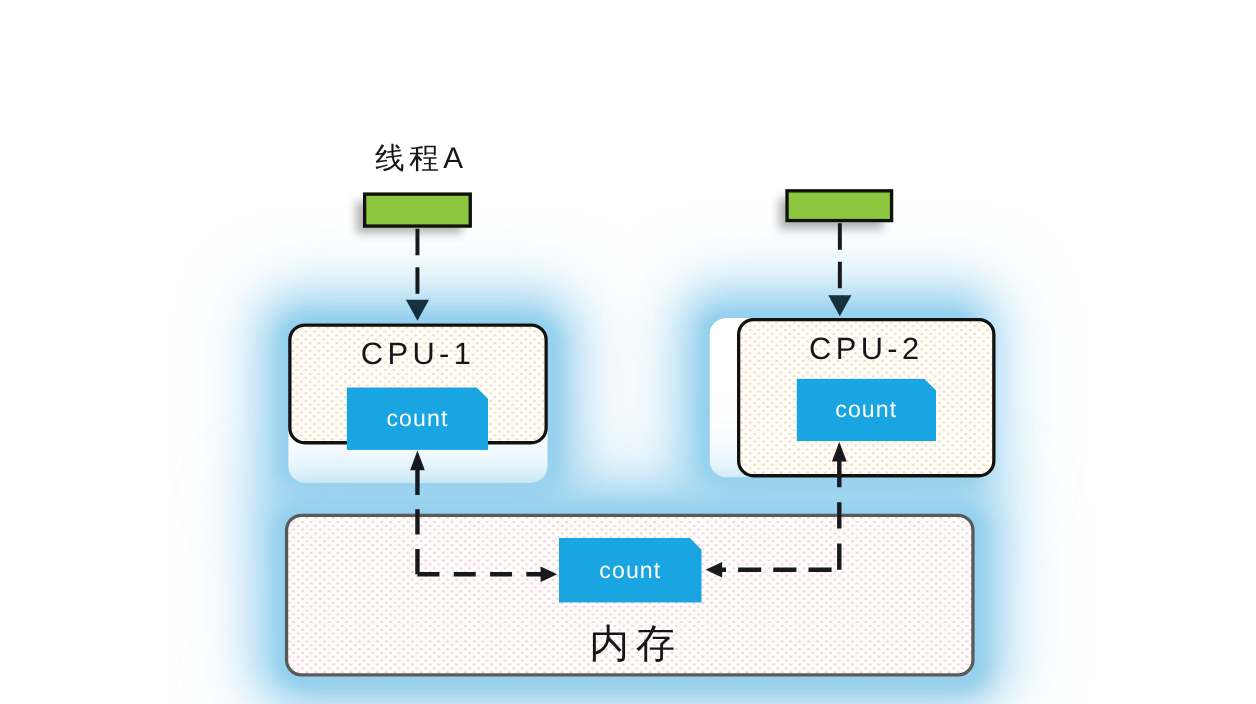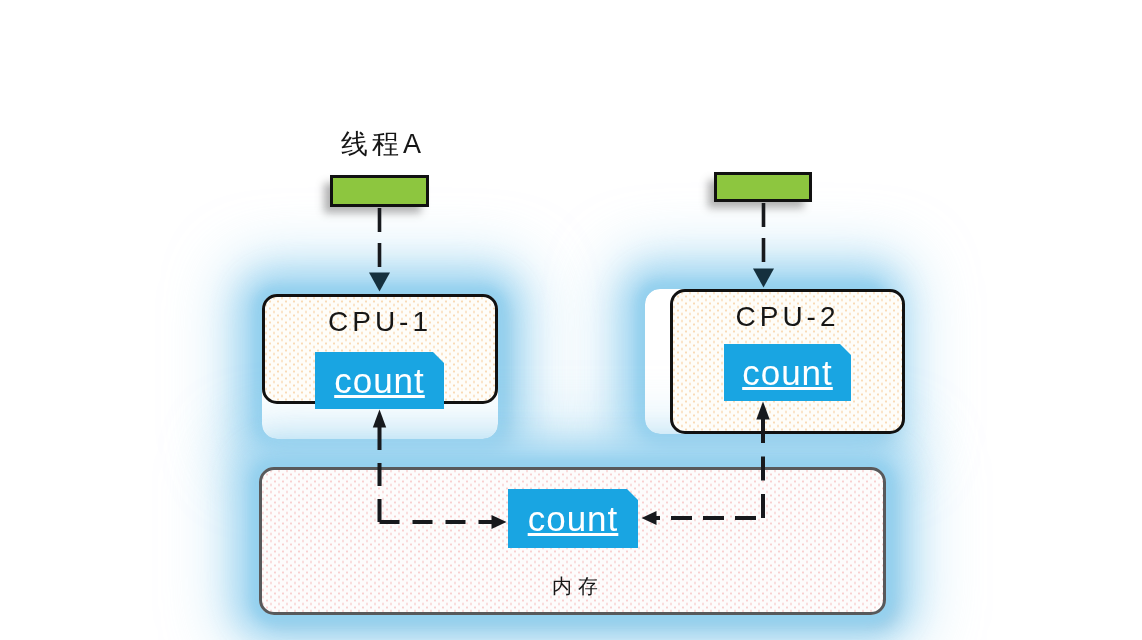--- a/index.html
+++ b/index.html
@@ -72,28 +72,28 @@
       radial-gradient(var(--memory-dot) 0.9px, transparent 1.5px),
       radial-gradient(var(--memory-dot) 0.9px, transparent 1.5px);
     background-size:8px 7px;
     background-position:1px 1px,5px 4.5px;
   }
   .count-badge{
     position:absolute;box-sizing:border-box;
     background:var(--count-badge-fill);
     clip-path:polygon(0 0, calc(100% - 11px) 0, 100% 11px, 100% 100%, 0 100%);
     display:flex;align-items:center;justify-content:center;
-    color:var(--count-text);font-size:35px;letter-spacing:1px;text-decoration:underline;
+    color:var(--count-text);font-size:21px;letter-spacing:1px;
   }
   .cpu1 .count-badge{left:50px;top:55px;width:129px;height:57px;}
   .cpu2 .count-badge{left:51px;top:52px;width:127px;height:57px;}
   .memory-box .count-badge{left:246px;top:19px;width:130px;height:59px;}
   .memory-label{
     position:absolute;left:316px;top:116px;transform:translate(-50%,-50%);
-    font-size:20px;letter-spacing:6px;color:var(--label-text);white-space:nowrap;text-align:center;
+    font-size:36px;letter-spacing:6px;color:var(--label-text);white-space:nowrap;text-align:center;
   }
   svg.connectors{position:absolute;left:0;top:0;pointer-events:none;}
   .dash{stroke:var(--connector);fill:none;}
   .head{fill:var(--connector);stroke:none;}
   .head-navy{fill:var(--thread-arrowhead);stroke:none;}
 </style>
 </head>
 <body>
 
 <div class="canvas">

